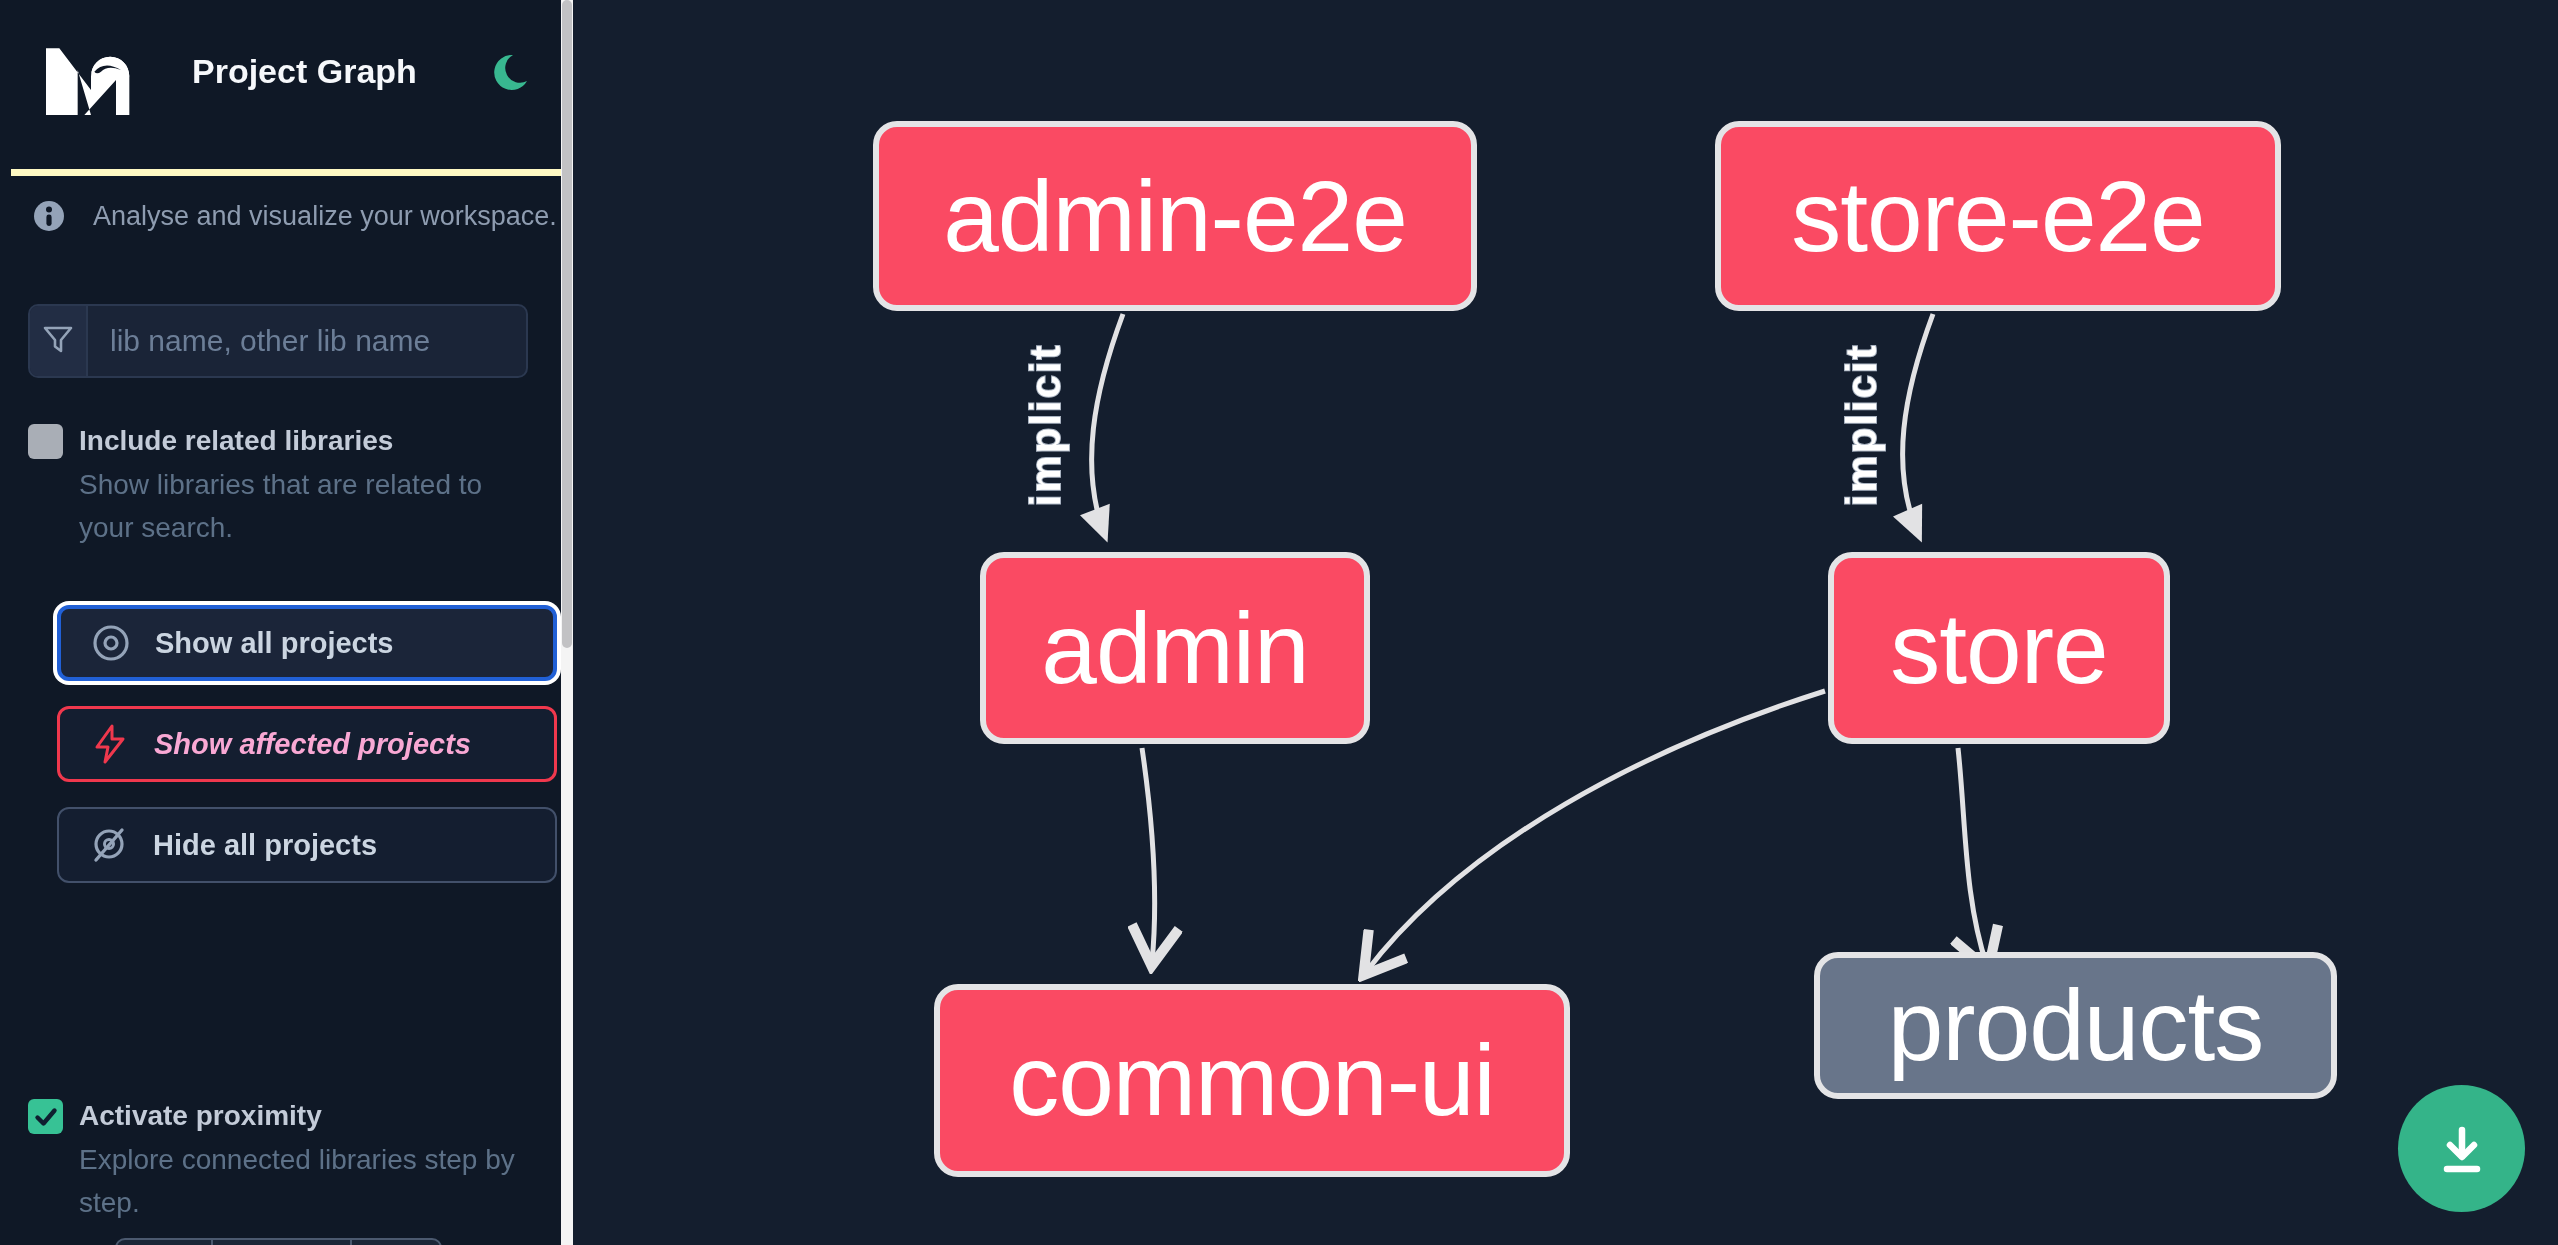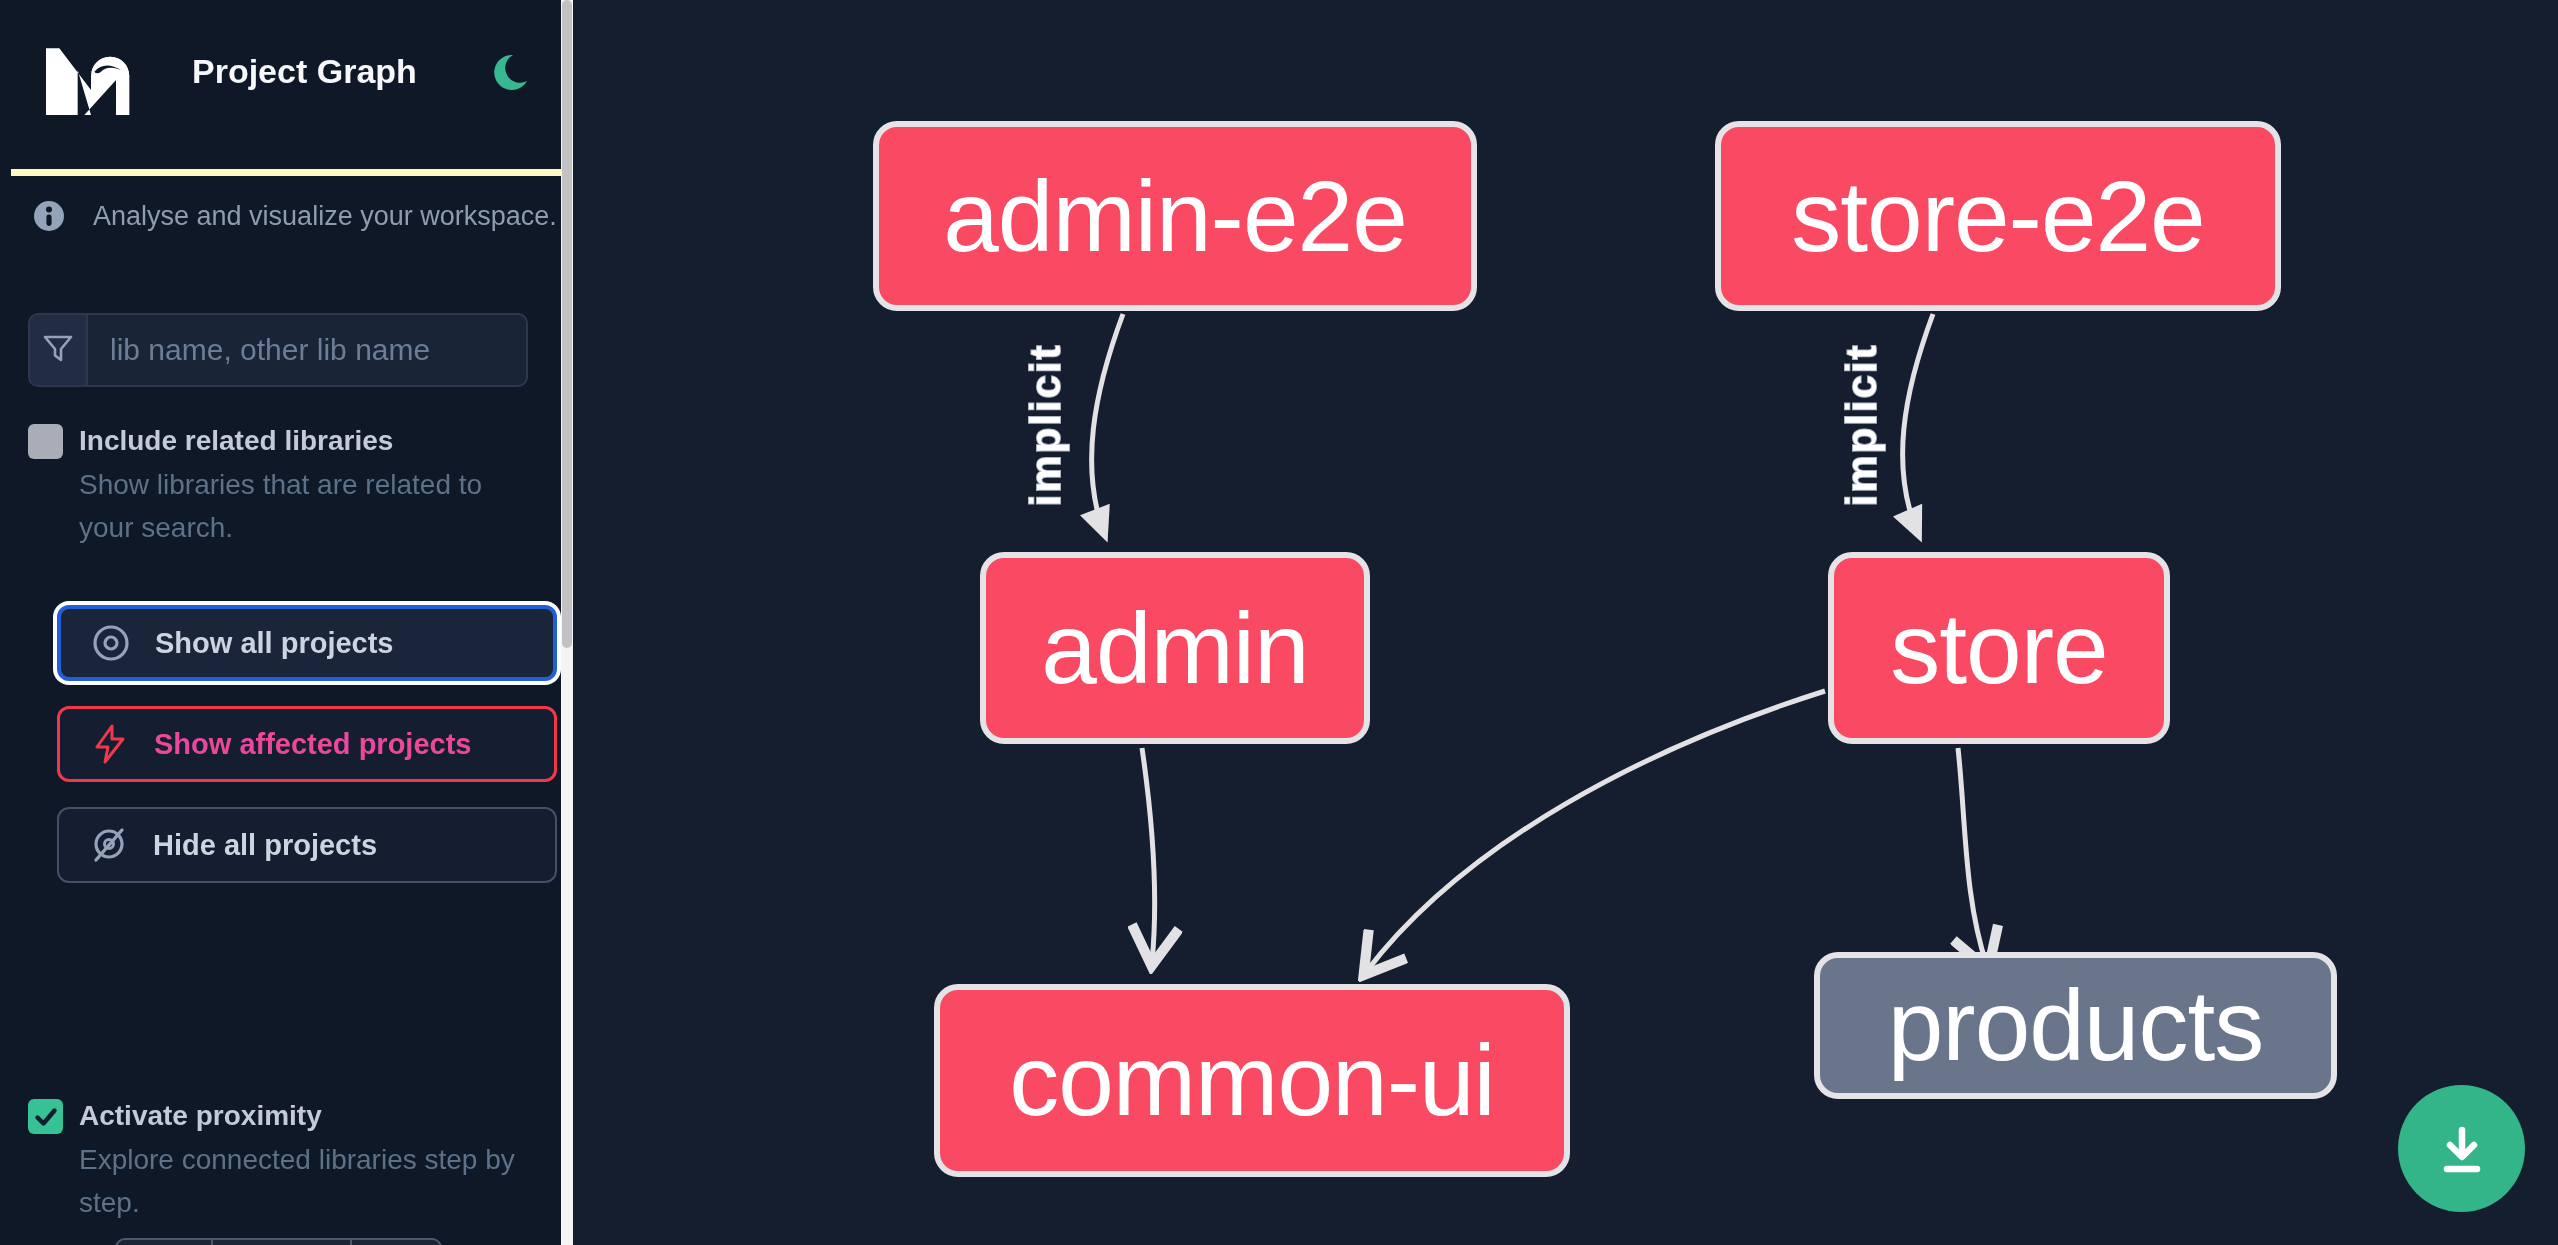--- a/index.html
+++ b/index.html
@@ -22,21 +22,21 @@
   #sb-thumb { position:absolute; left:1px; top:0; width:10px; height:648px; background:#c2c2c4; border-radius:6px; }
 
   #sb-header { position:absolute; left:11px; top:0; width:561px; height:176px; border-bottom:7px solid #fef9c3;padding-left:48px; }
   #logo { position:absolute; left:30px; top:40px; width:100px; height:80px; }
   #app-title { position:absolute; left:181px; top:52px; font-size:34px; font-weight:700; color:#f6f8fb; }
   #moon { position:absolute; left:474px; top:52px; width:44px; height:44px; cursor:pointer; }
 
   #info-row { position:absolute; left:33px; top:200px; display:flex; align-items:center; gap:28px; }
   #info-row .txt { color:#8e9cb0; font-size:27px; }
 
-  #searchbox { position:absolute; left:28px; top:313px; width:500px; height:74px;
+  #searchbox { position:absolute; left:28px; top:304px; width:500px; height:74px;
                background:#1a2437; border:2px solid #2b3850; border-radius:10px;
                display:flex; align-items:stretch; overflow:hidden; }
   #searchbox .icon-cell { width:58px; display:flex; align-items:center; justify-content:center;
                           background:#222d44; border-right:2px solid #2b3850; }
   #searchbox input { flex:1; background:transparent; border:none; outline:none;
                      color:#aebbcd; font-size:30px; padding:0 22px; font-family:"Liberation Sans", sans-serif; }
   #searchbox input::placeholder { color:#6c7e97; opacity:1; }
 
   .chk-row { position:absolute; left:28px; width:500px; }
   .chk-box { position:absolute; left:0; top:2px; width:35px; height:35px; border-radius:6px; }
@@ -46,21 +46,21 @@
   .chk-title { margin-left:51px; color:#c3cbd8; font-size:28px; font-weight:700; line-height:38px; }
   .chk-desc  { margin-left:51px; margin-top:3px; width:450px; color:#5d7188; font-size:28px; line-height:43px; }
 
   .sb-btn { position:absolute; left:28px; width:500px; height:76px; border-radius:12px;
             display:flex; align-items:center; background:#141e30; cursor:pointer;margin-left:29px; }
   .sb-btn .bicon { margin-left:30px; width:40px; height:40px; flex:0 0 auto;
                    display:flex; align-items:center; justify-content:center; }
   .sb-btn .blabel { margin-left:24px; font-size:29px; font-weight:700; color:#cbd5e1; }
   .sb-btn.focused { border:4px solid #2160d6; box-shadow:0 0 0 4px #ffffff; background:#1b2539; }
   .sb-btn.affected { border:3px solid #f0384d; }
-  .sb-btn.affected .blabel { color:#ec4899; }
+  .sb-btn.affected .blabel { color:#f9a8d4;font-style:italic; }
   .sb-btn.plain { border:2px solid #42506a; }
 
   #seg-sliver { position:absolute; left:115px; top:1238px; width:327px; height:14px;
                 background:#1b2536; border:2px solid #4b596f; border-radius:10px 10px 0 0; }
   #seg-sliver .d1, #seg-sliver .d2 { position:absolute; top:0; bottom:0; width:2px; background:#4b596f; }
   #seg-sliver .d1 { left:94px; } #seg-sliver .d2 { left:233px; }
 
   
   #fab { position:absolute; left:2398px; top:1085px; width:127px; height:127px; border-radius:50%;
          background:#34b489; z-index:5; display:flex; align-items:center; justify-content:center; cursor:pointer; }

